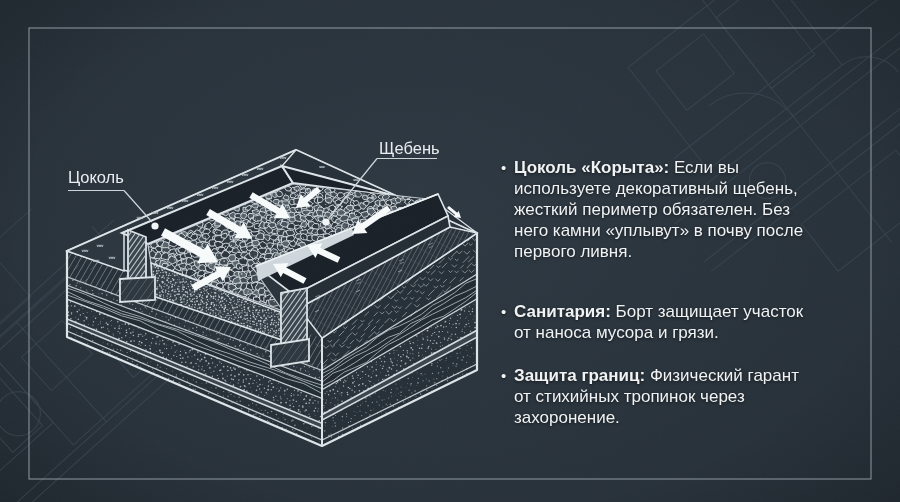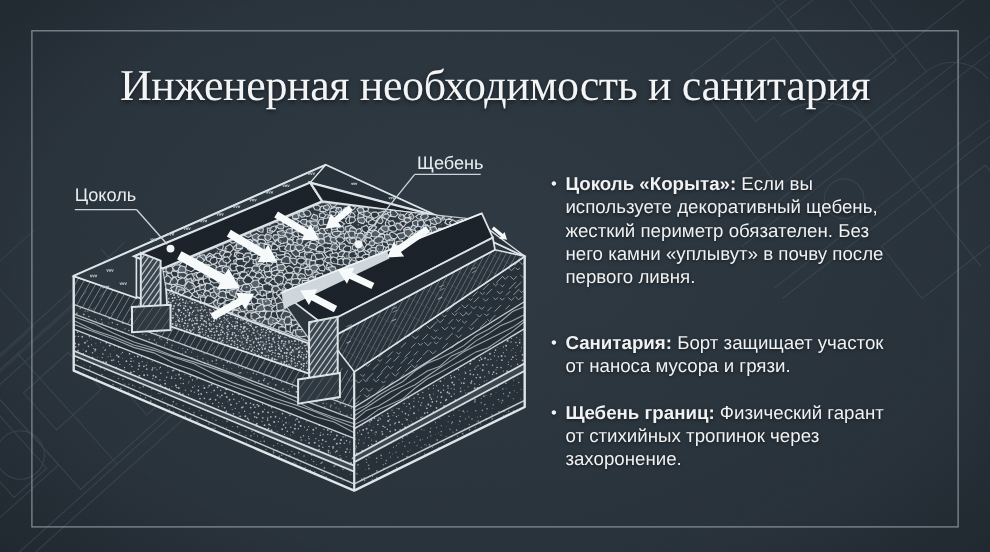--- a/index.html
+++ b/index.html
@@ -2983,20 +2983,19 @@
 <circle cx="326" cy="222" r="3.6" fill="#f2f5f6"></circle>
 </svg>
 <svg width="900" height="502" style="position:absolute;left:0;top:0;opacity:0.02;pointer-events:none">
 <filter id="nz">
         <feTurbulence type="fractalNoise" baseFrequency="0.9" numOctaves="2" seed="4"></feTurbulence>
 <feColorMatrix type="matrix" values="0 0 0 0 1 0 0 0 0 1 0 0 0 0 1 0.6 0.6 0.6 0 0"></feColorMatrix>
       </filter>
 <rect width="900" height="502" filter="url(#nz)"></rect>
     </svg>
 
-<div id="title">Инженерная необходимость и санитария</div>
 
 <div class="para" style="top:157px"><span class="dot">•</span><b>Цоколь «Корыта»:</b> Если вы<br>используете декоративный щебень,<br>жесткий периметр обязателен. Без<br>него камни «уплывут» в почву после<br>первого ливня.</div>
 
 <div class="para" style="top:301px"><span class="dot">•</span><b>Санитария:</b> Борт защищает участок<br>от наноса мусора и грязи.</div>
 
-<div class="para" style="top:365px"><span class="dot">•</span><b>Щебень границ:</b> Физический гарант<br>от стихийных тропинок через<br>захоронение.</div>
+<div class="para" style="top:365px"><span class="dot">•</span><b>Защита границ:</b> Физический гарант<br>от стихийных тропинок через<br>захоронение.</div>
 </div>
 
 </body></html>

